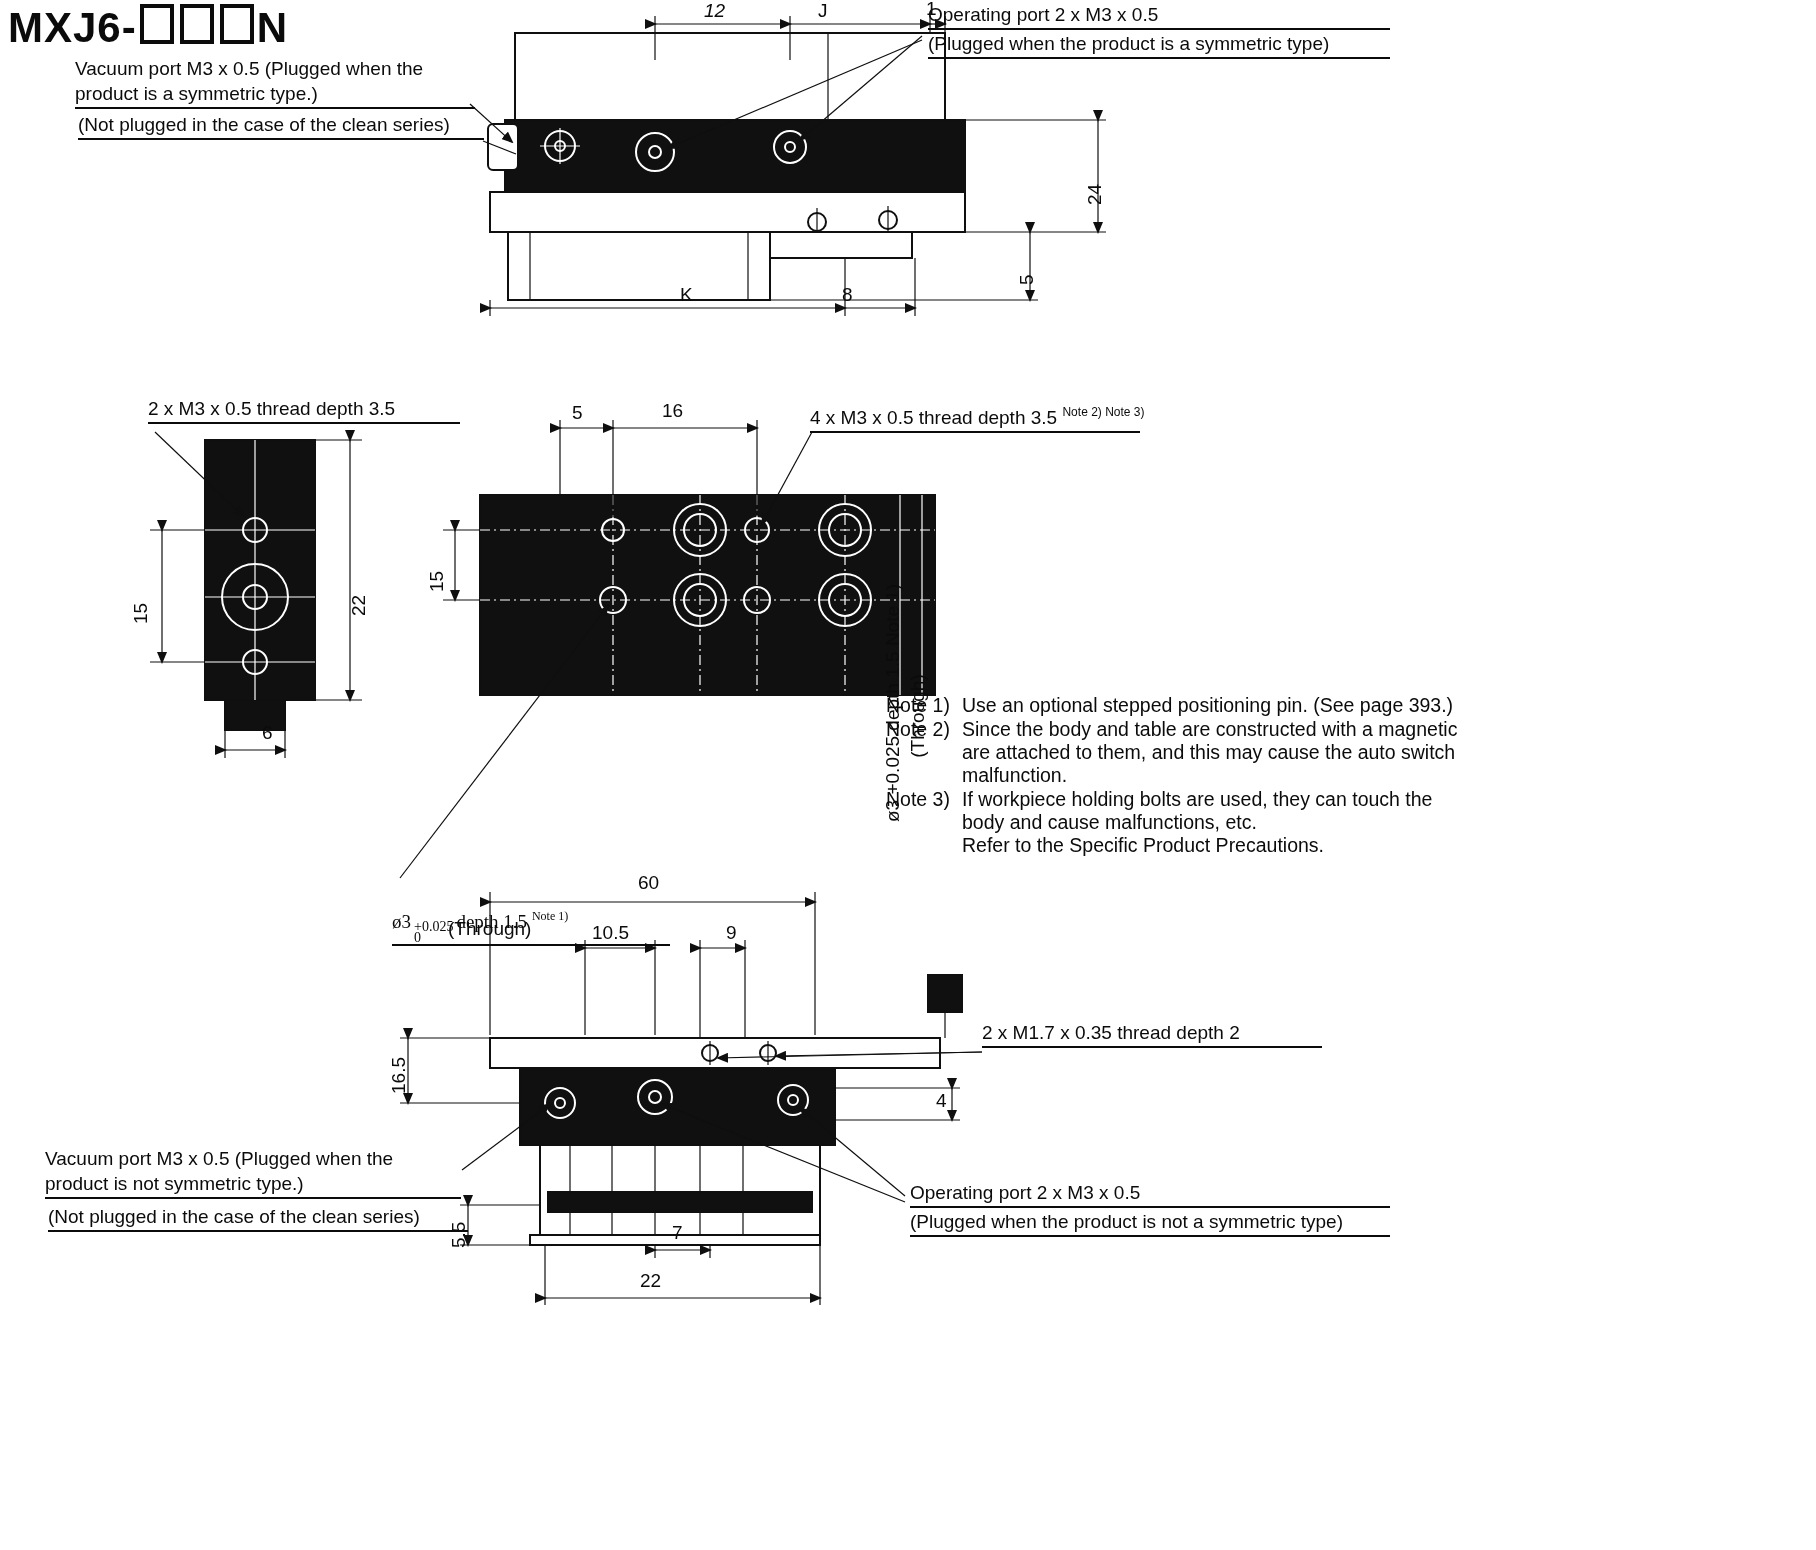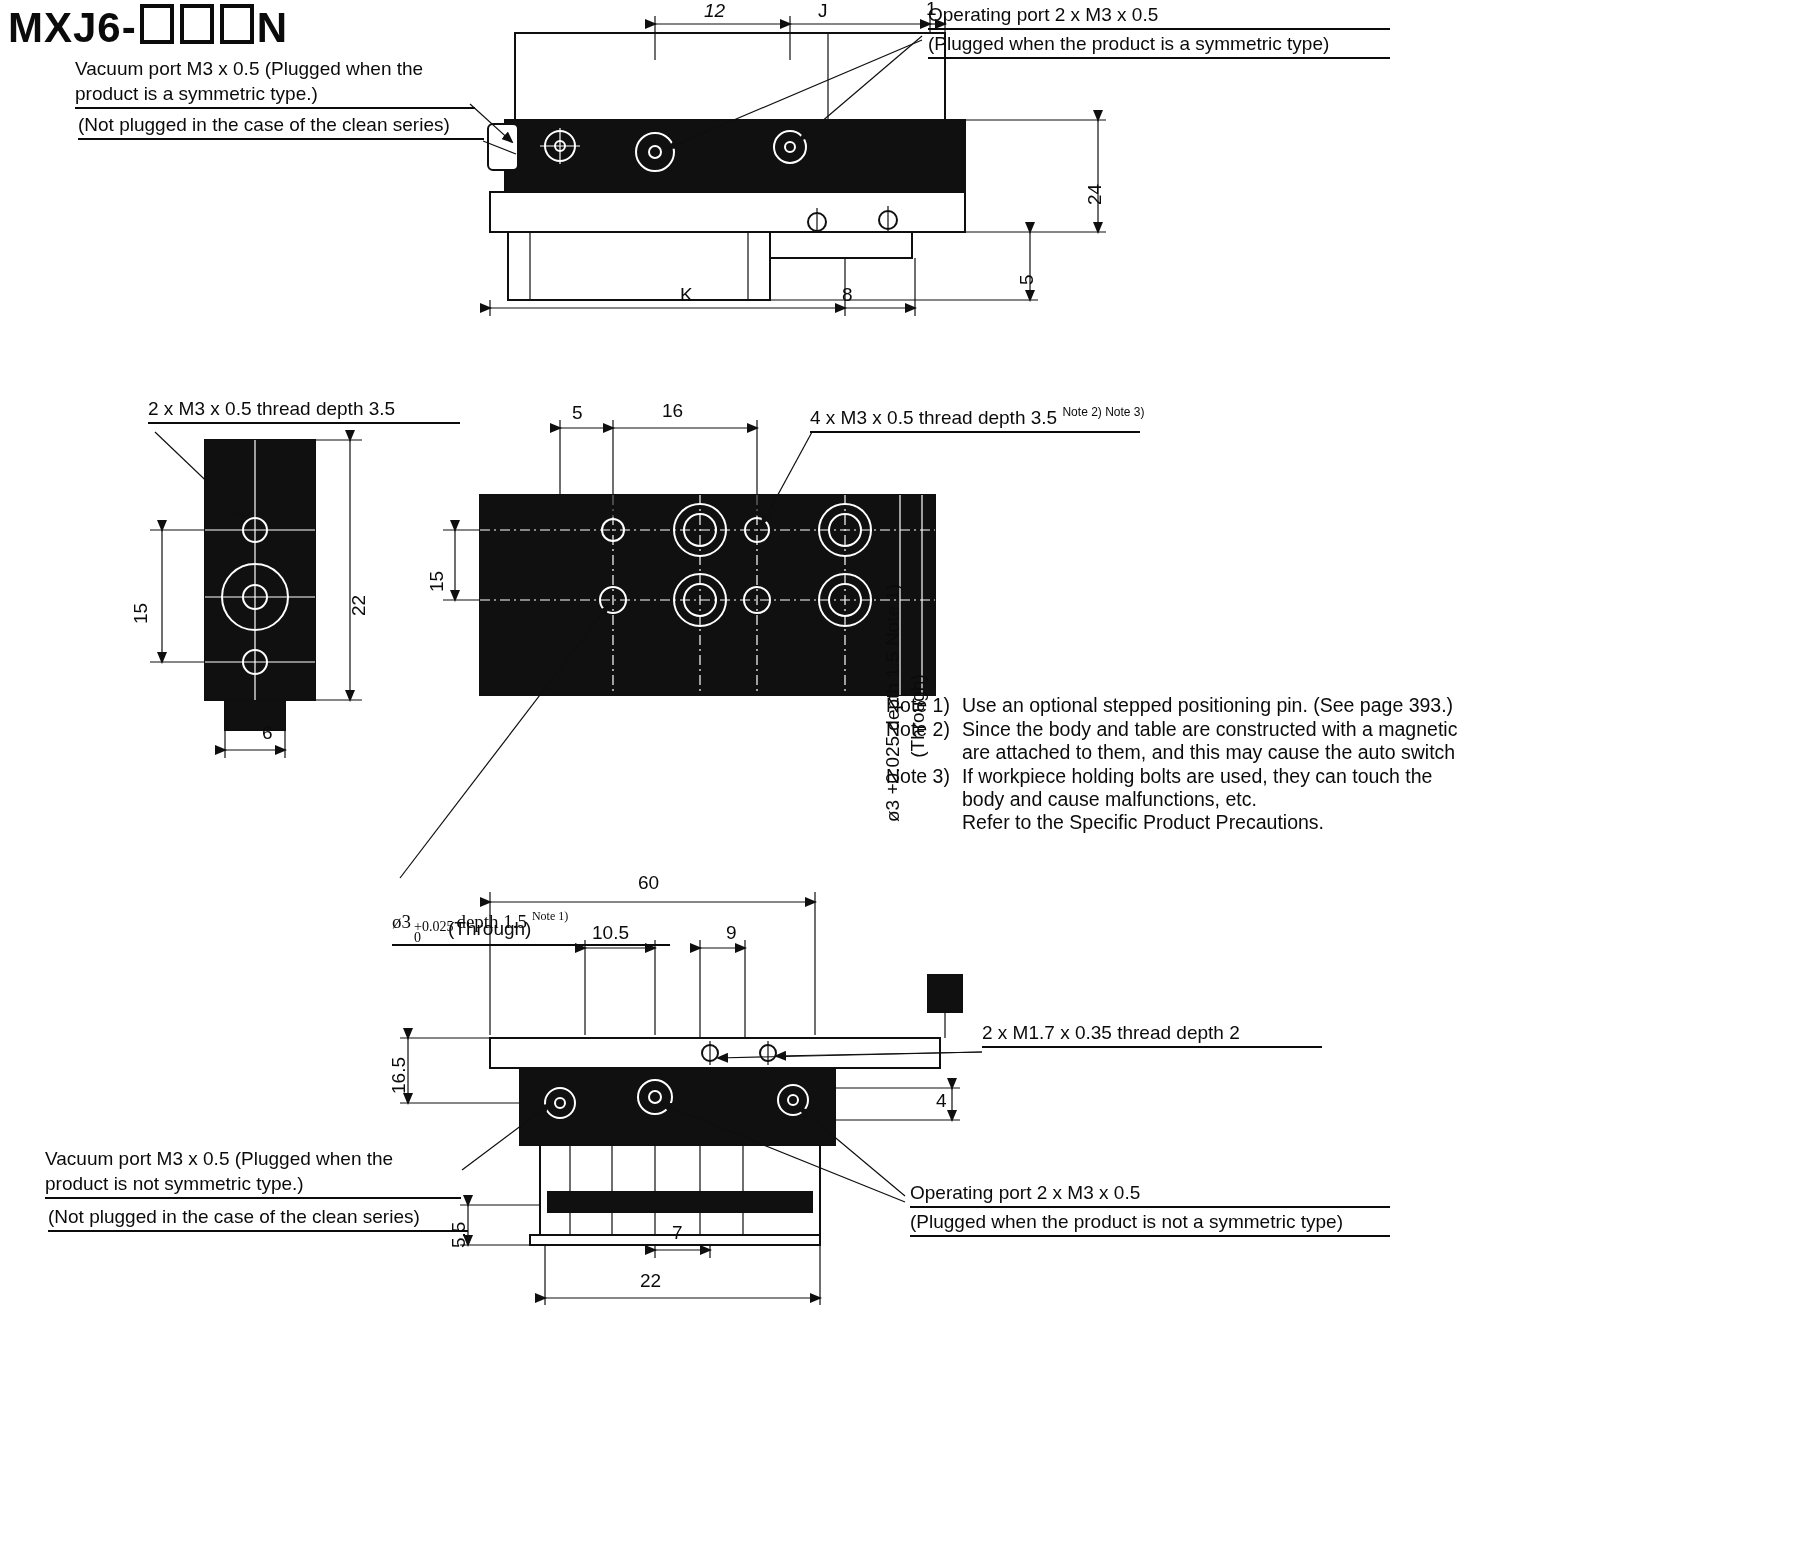--- a/index.html
+++ b/index.html
@@ -304,20 +304,21 @@
     <span class="nlab">Note 1)</span>
     <div>
         <div>Use an optional stepped positioning pin. (See page 393.)</div>
       </div>
   </div>
   <div class="note">
     <span class="nlab">Note 2)</span>
     <div>
       <div>Since the body and table are constructed with a magnetic</div>
       <div>are attached to them, and this may cause the auto switch</div>
+      <div>malfunction.</div>
     </div>
   </div>
   <div class="note">
     <span class="nlab">Note 3)</span>
     <div>
       <div>If workpiece holding bolts are used, they can touch the</div>
       <div>body and cause malfunctions, etc.</div>
       <div>Refer to the Specific Product Precautions.</div>
     </div>
   </div>

